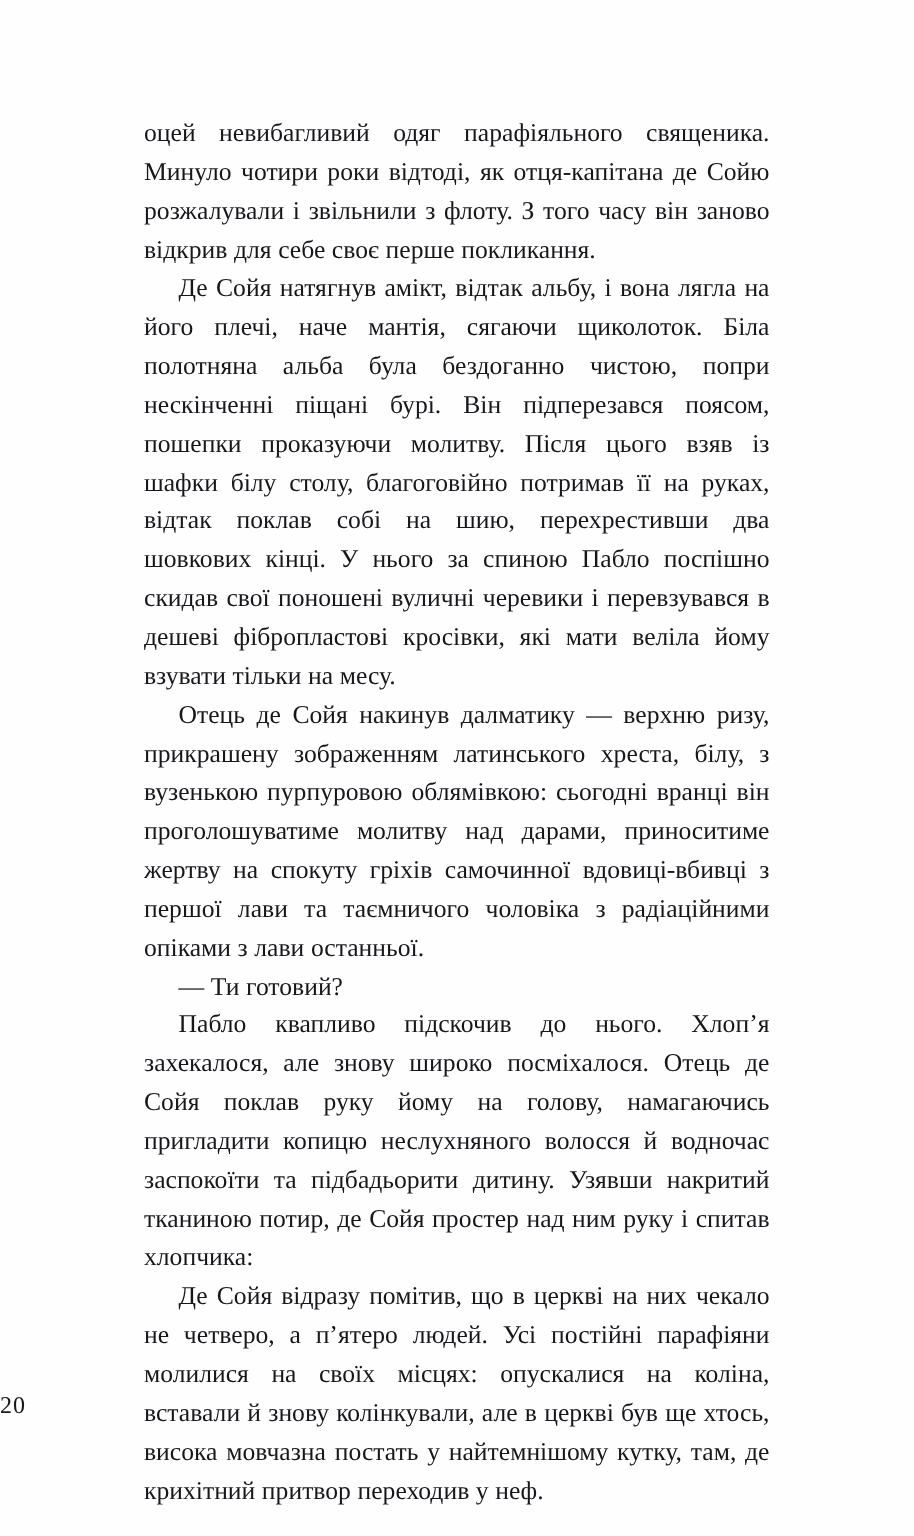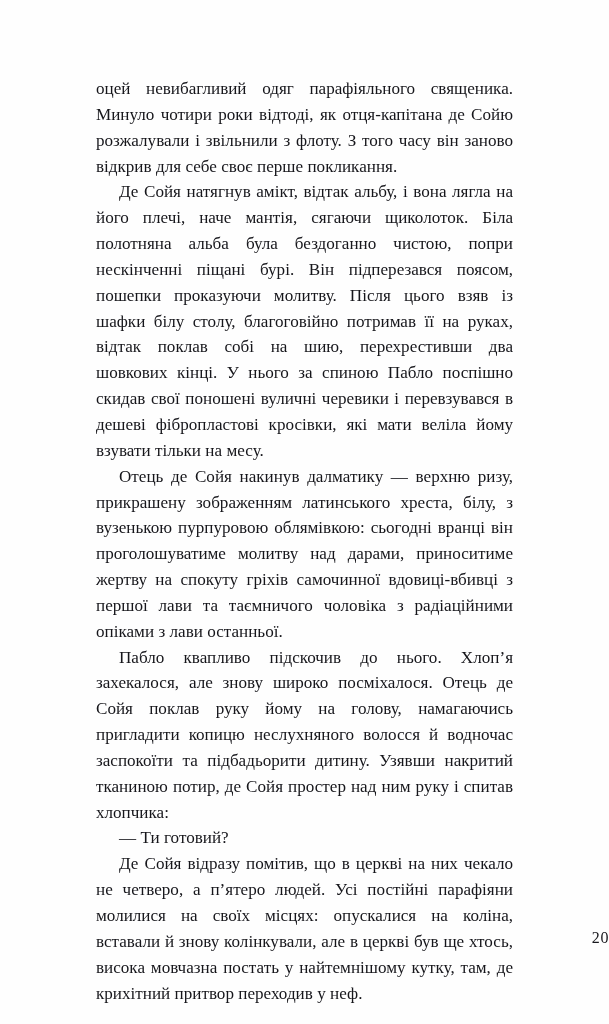--- a/index.html
+++ b/index.html
@@ -53,44 +53,44 @@
 
   .para.dialogue {
     text-indent: 23px;
   }
 
   .folio {
     position: absolute;
     left: 0;
     top: 928px;
     width: 609px;
-    text-align: right;
+    text-align: left;
     font-size: 16px;
     line-height: 20px;
     font-family: "Liberation Serif", "DejaVu Serif", serif;
     color: #18181d;
     letter-spacing: 0.6px;
   }
 </style>
 </head>
 <body>
 
 <div class="page">
 
   <div class="text-block">
 
     <p class="para cont">оцей невибагливий одяг парафіяльного священика. Минуло чотири роки відтоді, як отця-капітана де Сойю розжалували і звільнили з флоту. З того часу він заново відкрив для себе своє перше покликання.</p>
 
     <p class="para">Де Сойя натягнув амікт, відтак альбу, і вона лягла на його плечі, наче мантія, сягаючи щиколоток. Біла полотняна альба була бездоганно чистою, попри нескінченні піщані бурі. Він підперезався поясом, пошепки проказуючи молитву. Після цього взяв із шафки білу столу, благоговійно потримав її на руках, відтак поклав собі на шию, перехрестивши два шовкових кінці. У нього за спиною Пабло поспішно скидав свої поношені вуличні черевики і перевзувався в дешеві фібропластові кросівки, які мати веліла йому взувати тільки на месу.</p>
 
     <p class="para">Отець де Сойя накинув далматику — верхню ризу, прикрашену зображенням латинського хреста, білу, з вузенькою пурпуровою облямівкою: сьогодні вранці він проголошуватиме молитву над дарами, приноситиме жертву на спокуту гріхів самочинної вдовиці-вбивці з першої лави та таємничого чоловіка з радіаційними опіками з лави останньої.</p>
 
+    <p class="para dialogue">— Ти готовий?</p>
+
     <p class="para">Пабло квапливо підскочив до нього. Хлоп’я захекалося, але знову широко посміхалося. Отець де Сойя поклав руку йому на голову, намагаючись пригладити копицю неслухняного волосся й водночас заспокоїти та підбадьорити дитину. Узявши накритий тканиною потир, де Сойя простер над ним руку і спитав хлопчика:</p>
-
-    <p class="para dialogue">— Ти готовий?</p>
 
 
     <p class="para">Де Сойя відразу помітив, що в церкві на них чекало не четверо, а п’ятеро людей. Усі постійні парафіяни молилися на своїх місцях: опускалися на коліна, вставали й знову колінкували, але в церкві був ще хтось, висока мовчазна постать у найтемнішому кутку, там, де крихітний притвор переходив у неф.</p>
 
   </div>
 
   <div class="folio">20</div>
 
 </div>
 

